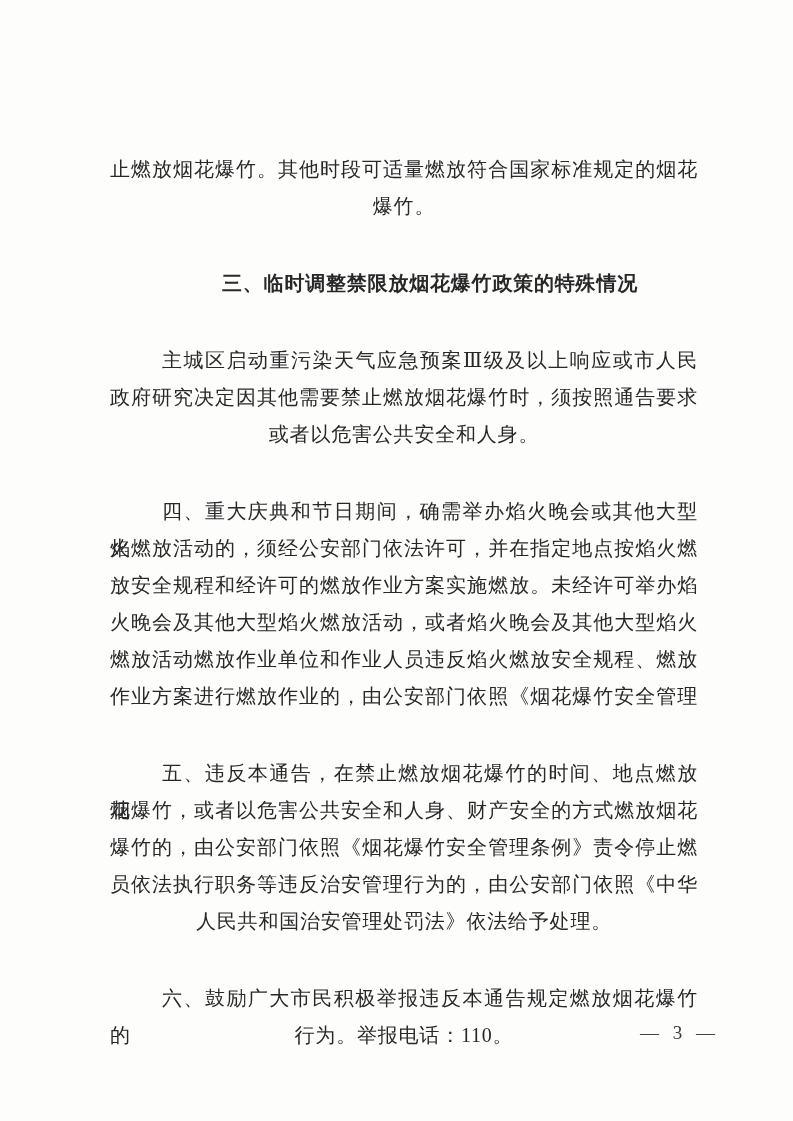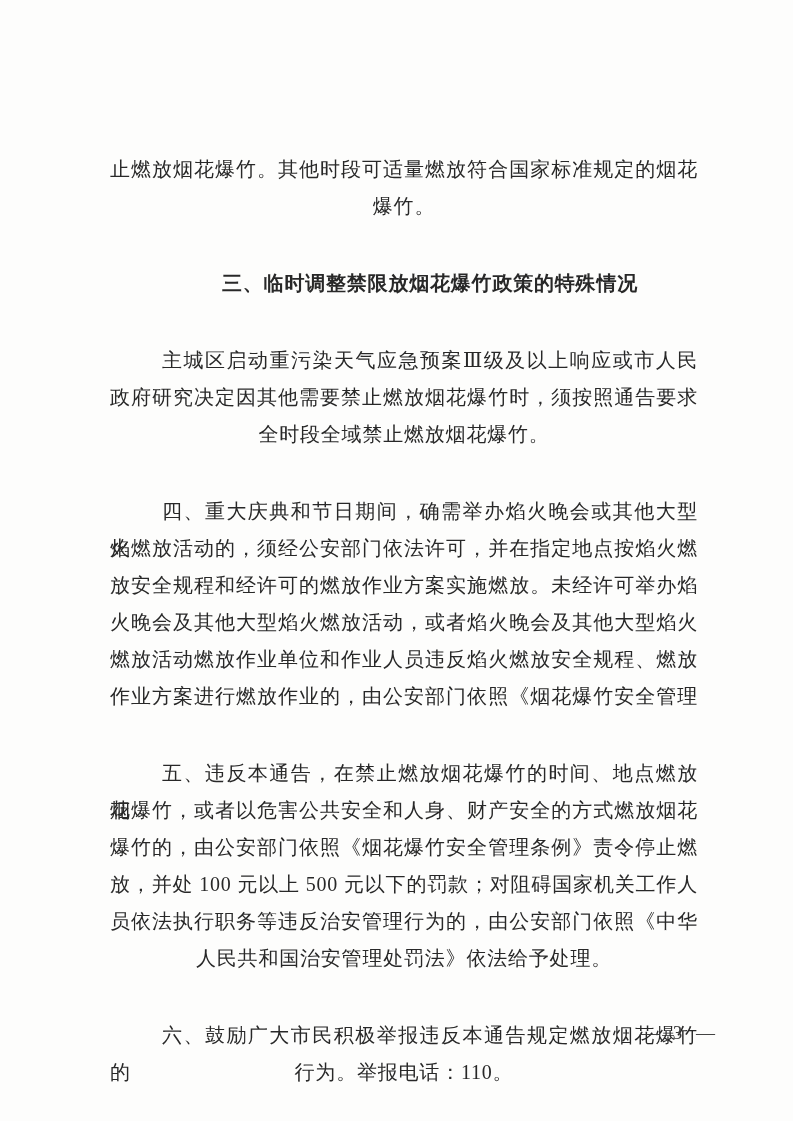--- a/index.html
+++ b/index.html
@@ -65,30 +65,29 @@
 <body>
 
 <div class="page">
   <div class="text-block">
 
   <div class="line stretch">止燃放烟花爆竹。其他时段可适量燃放符合国家标准规定的烟花</div>
       <div class="line">爆竹。</div>
       <div class="line indent bold">三、临时调整禁限放烟花爆竹政策的特殊情况</div>
       <div class="line indent stretch">主城区启动重污染天气应急预案Ⅲ级及以上响应或市人民</div>
       <div class="line stretch">政府研究决定因其他需要禁止燃放烟花爆竹时，须按照通告要求</div>
-      <div class="line">全时段全域禁止燃放烟花爆竹。</div>
+      <div class="line">或者以危害公共安全和人身。</div>
       <div class="line indent stretch">四、重大庆典和节日期间，确需举办焰火晚会或其他大型焰</div>
       <div class="line stretch">火燃放活动的，须经公安部门依法许可，并在指定地点按焰火燃</div>
       <div class="line stretch">放安全规程和经许可的燃放作业方案实施燃放。未经许可举办焰</div>
       <div class="line stretch">火晚会及其他大型焰火燃放活动，或者焰火晚会及其他大型焰火</div>
       <div class="line stretch">燃放活动燃放作业单位和作业人员违反焰火燃放安全规程、燃放</div>
       <div class="line stretch">作业方案进行燃放作业的，由公安部门依照《烟花爆竹安全管理</div>
       <div class="line indent stretch">五、违反本通告，在禁止燃放烟花爆竹的时间、地点燃放烟</div>
       <div class="line stretch">花爆竹，或者以危害公共安全和人身、财产安全的方式燃放烟花</div>
       <div class="line stretch">爆竹的，由公安部门依照《烟花爆竹安全管理条例》责令停止燃</div>
-      <div class="line stretch">放，并处 100 元以上 500 元以下的罚款；对阻碍国家机关工作人</div>
       <div class="line stretch">员依法执行职务等违反治安管理行为的，由公安部门依照《中华</div>
       <div class="line">人民共和国治安管理处罚法》依法给予处理。</div>
       <div class="line indent stretch">六、鼓励广大市民积极举报违反本通告规定燃放烟花爆竹的</div>
       <div class="line">行为。举报电话：110。</div>
     </div>
   <div class="page-number">— 3 —</div>
 </div>
 
 </body></html>

